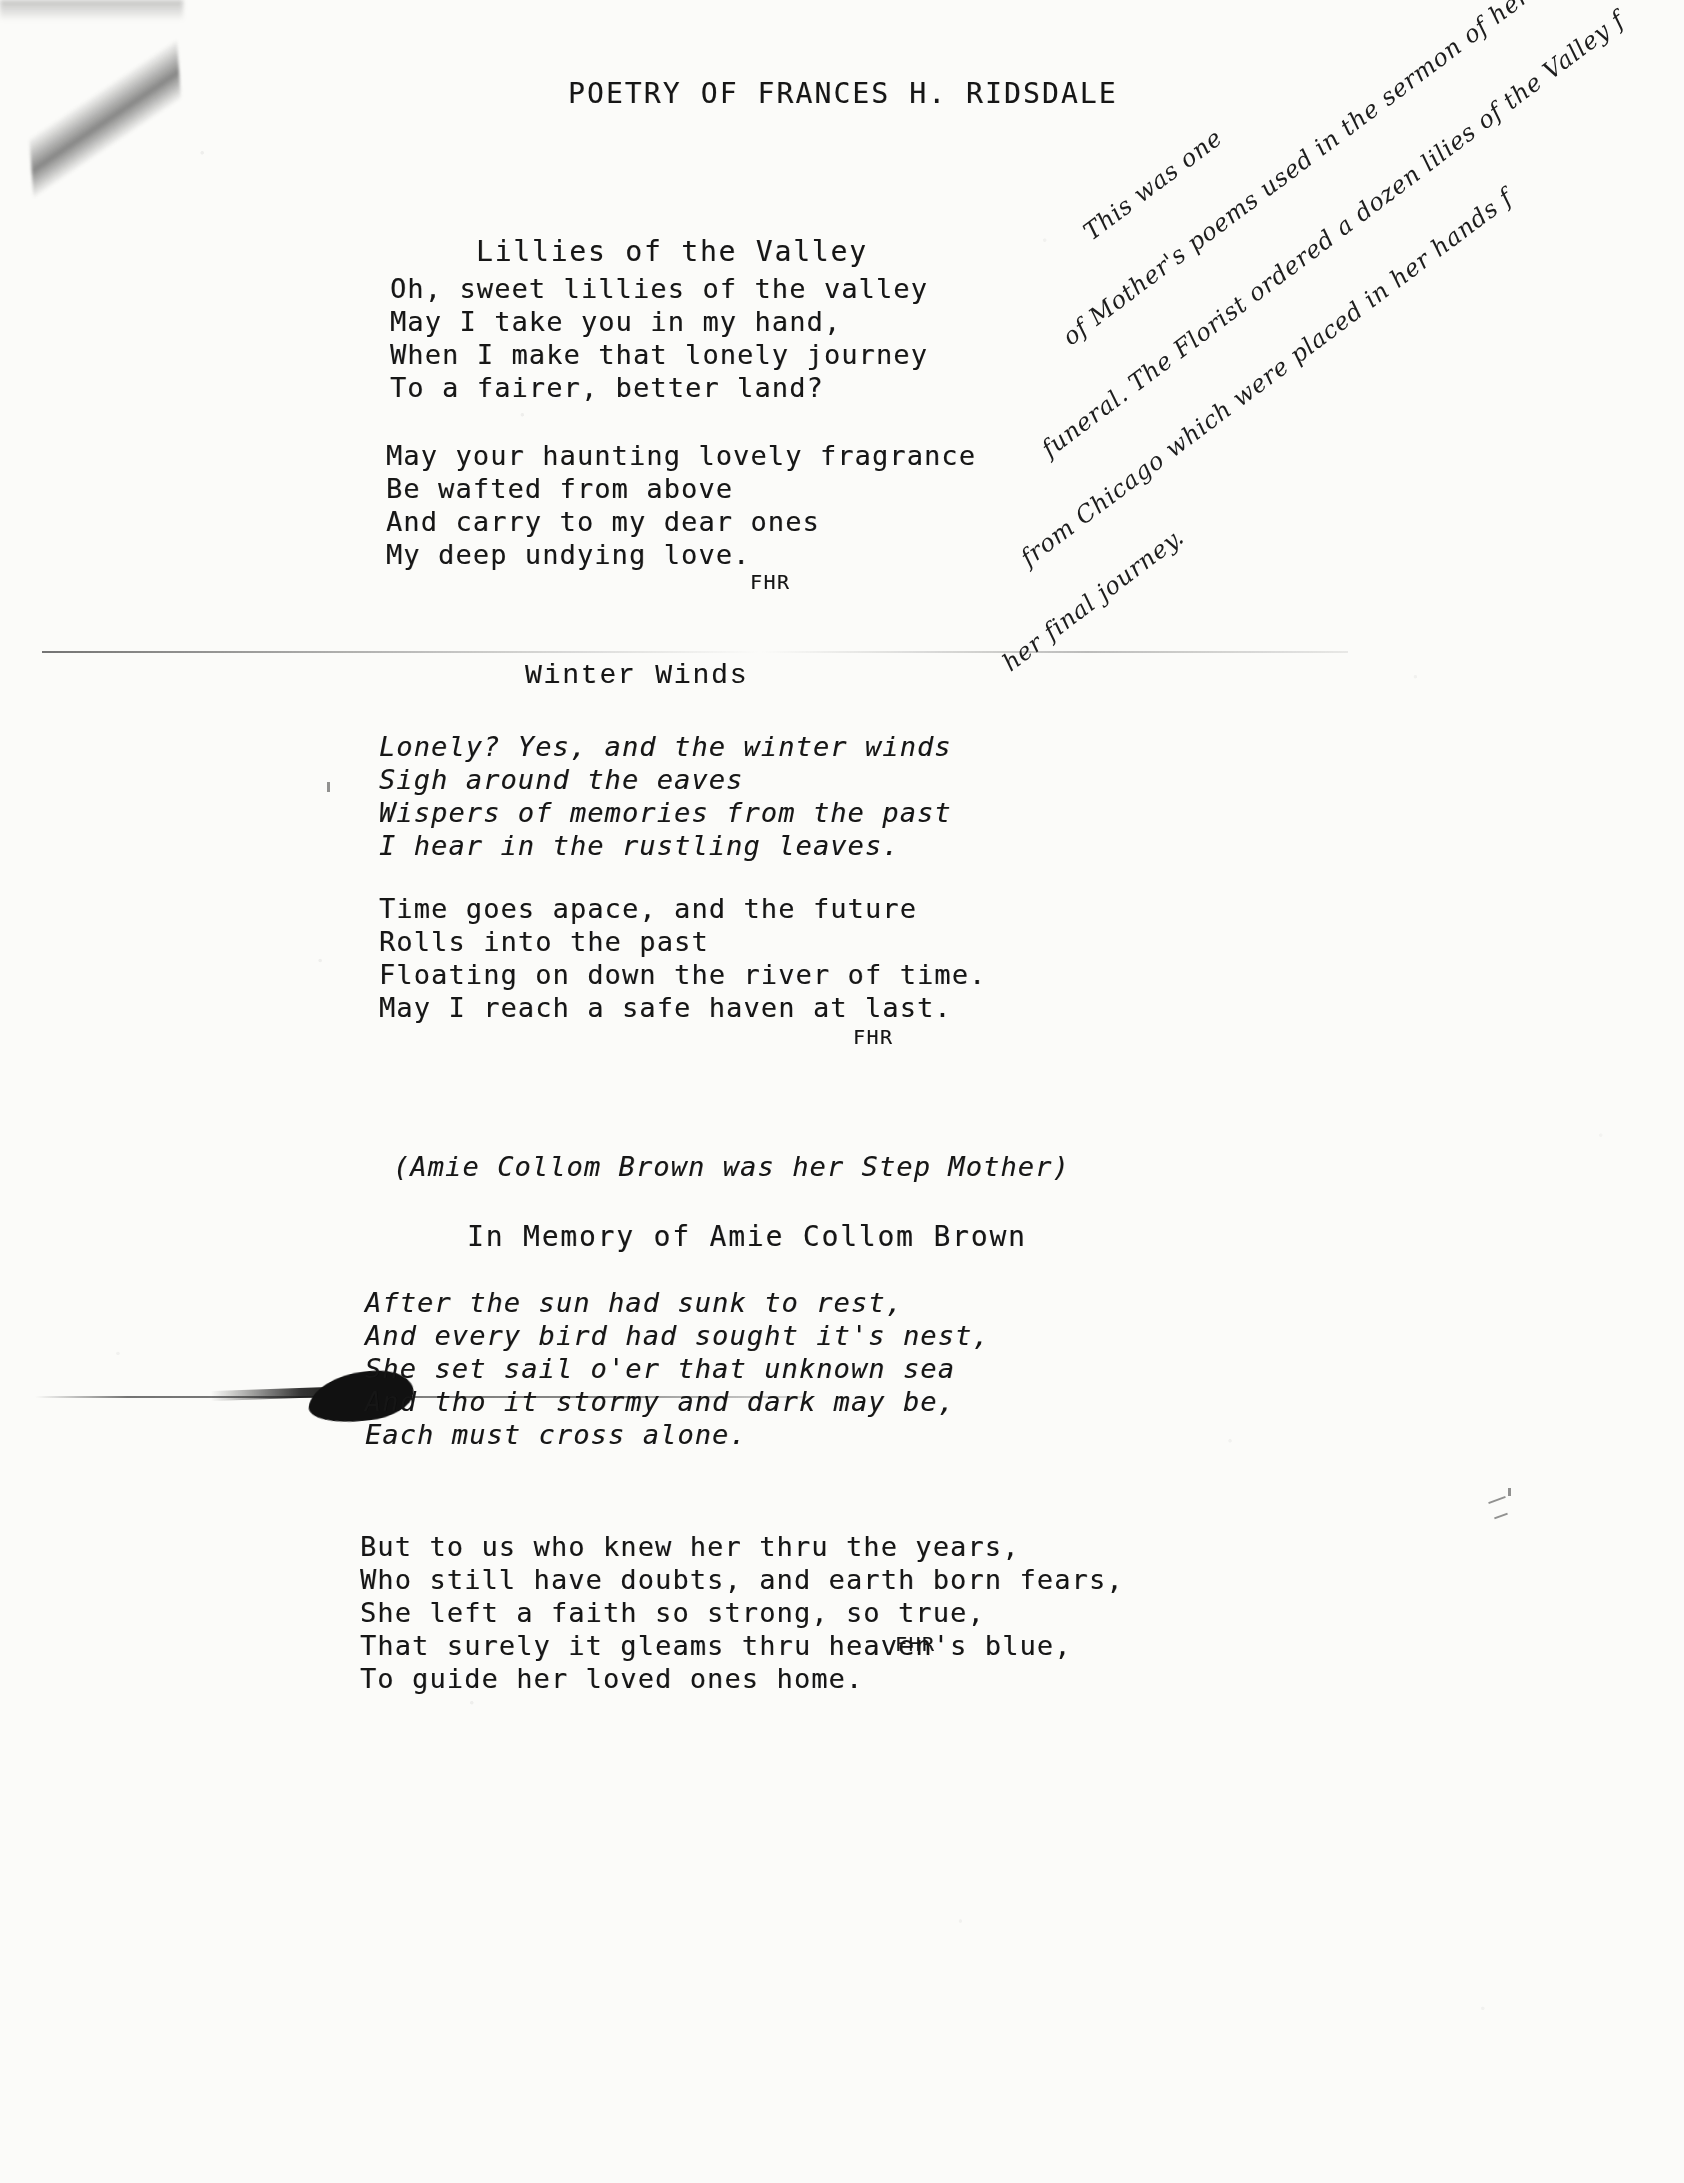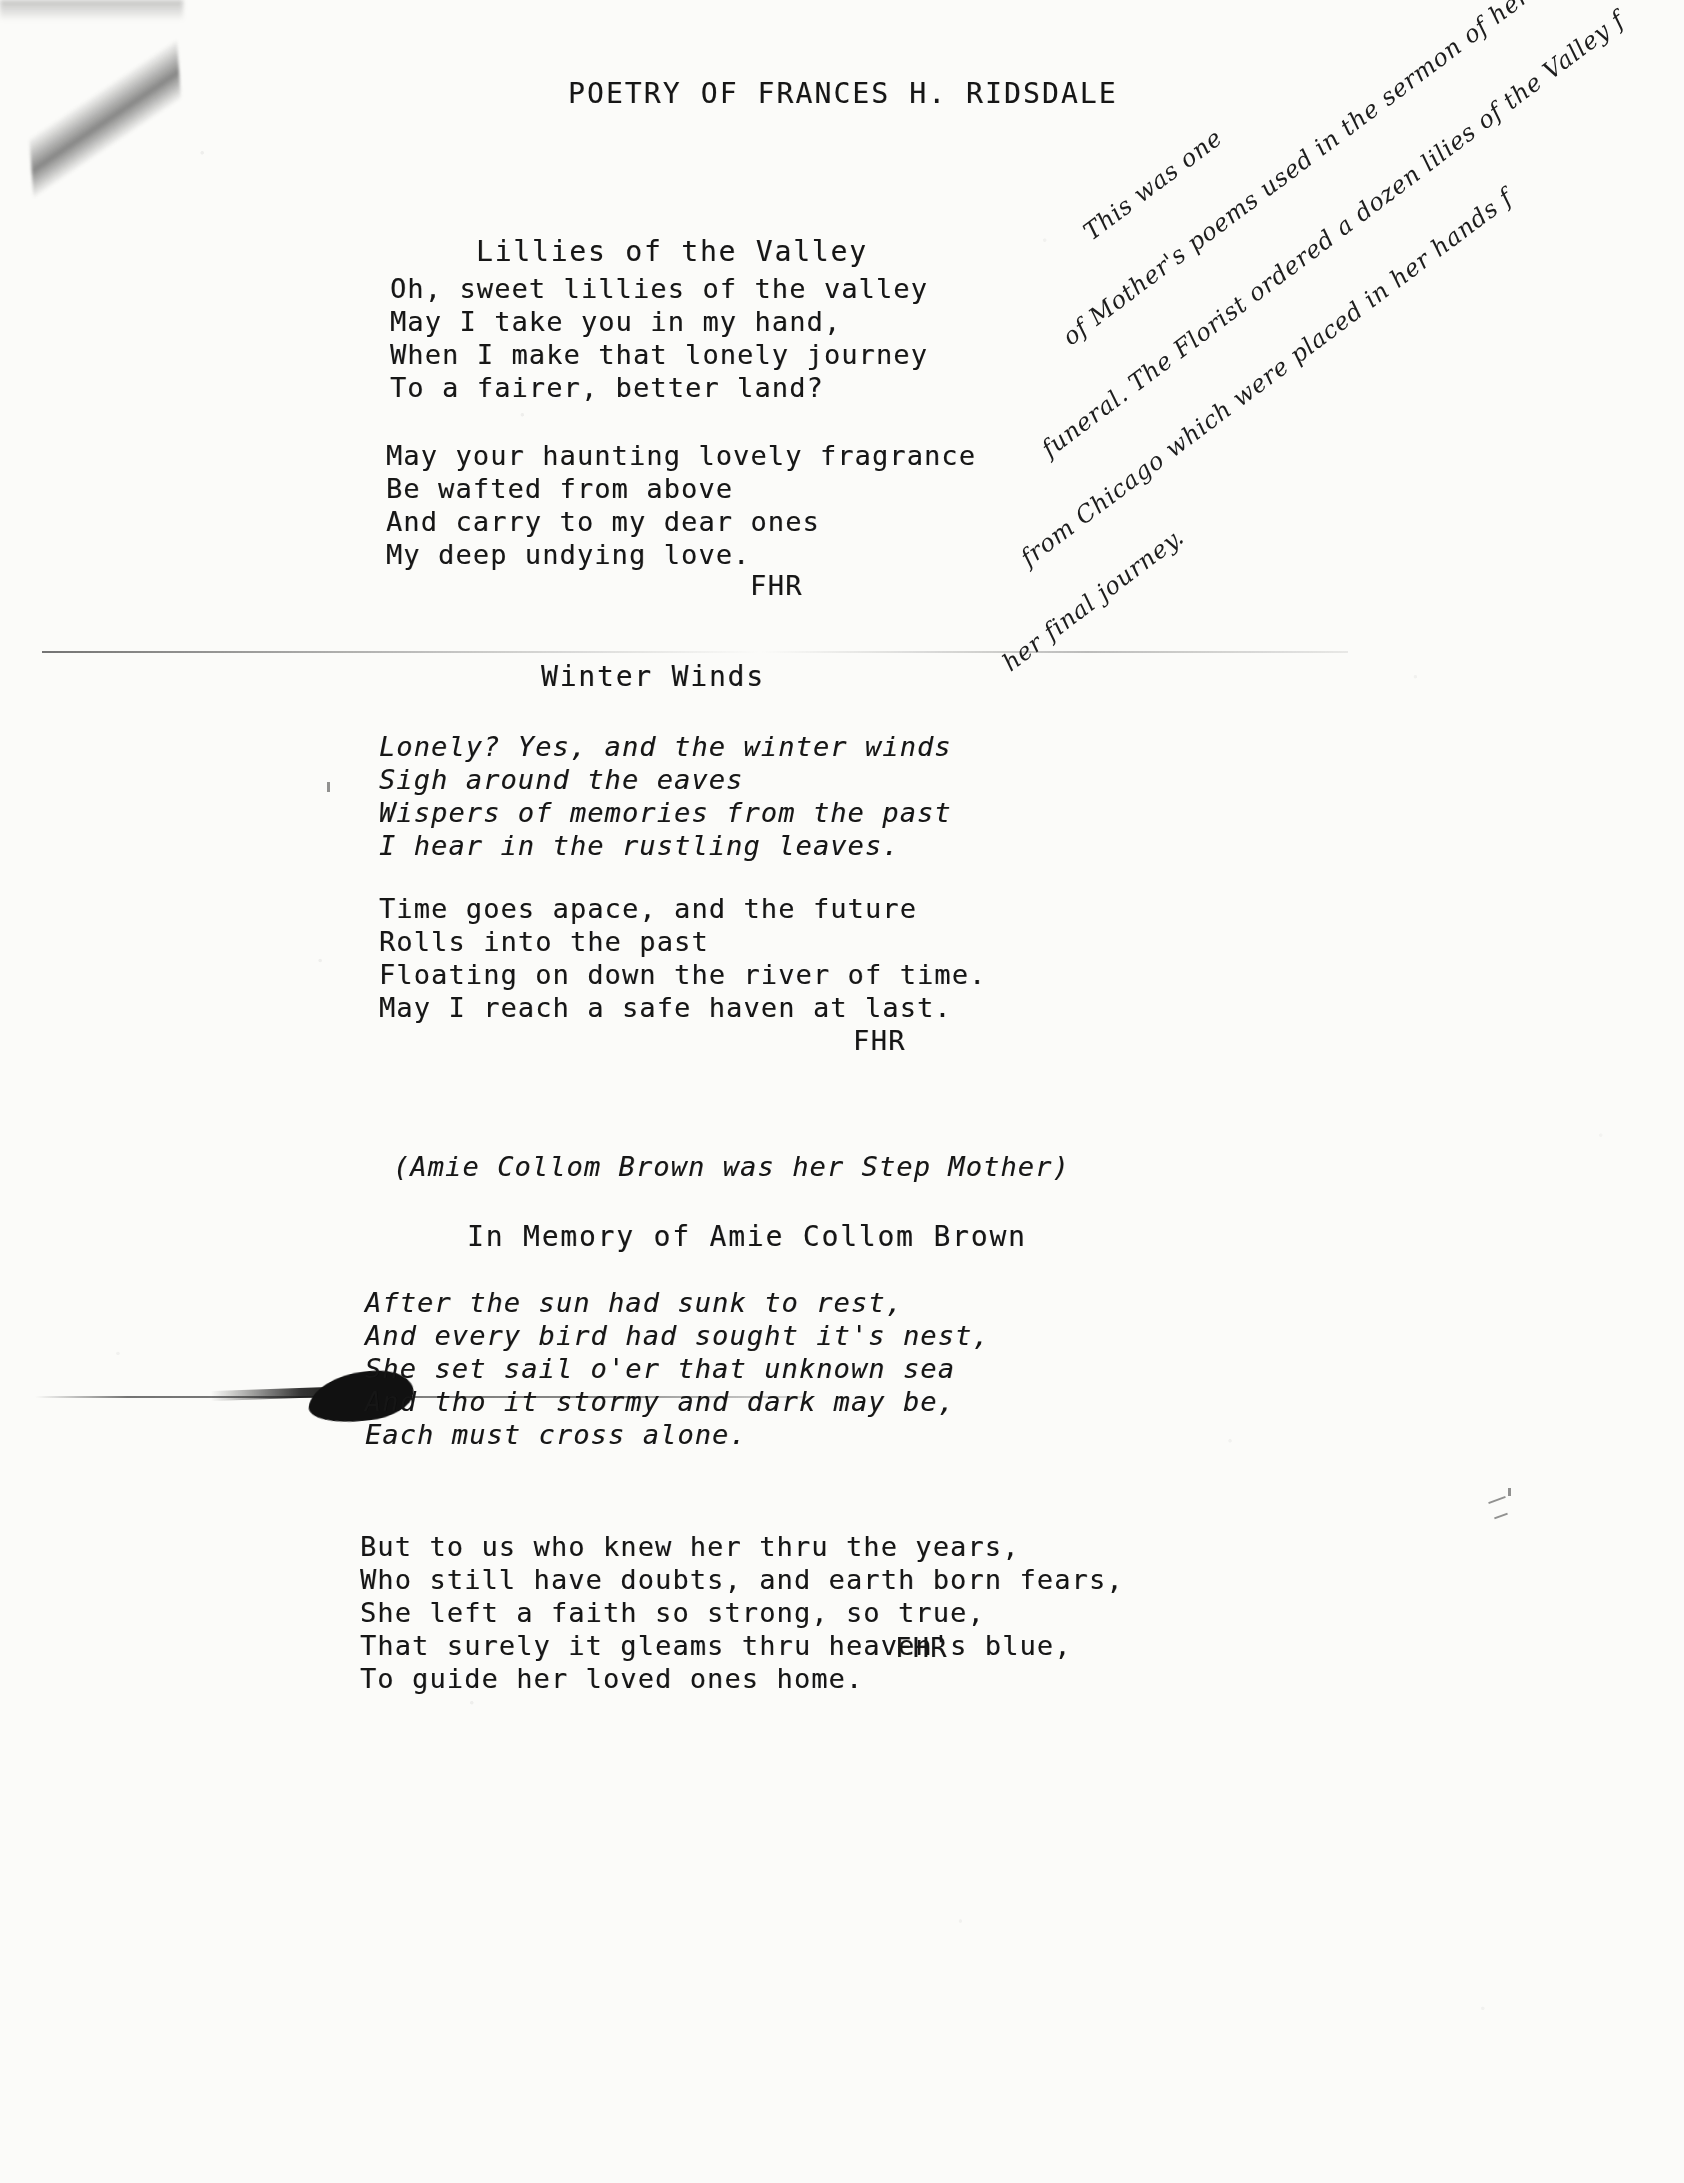--- a/index.html
+++ b/index.html
@@ -126,32 +126,32 @@
   .poem-title {
     font-size: 28px;
     letter-spacing: 1.8px;
   }
   .poem-body {
     font-size: 27px;
     line-height: 33px;
     letter-spacing: 1.1px;
   }
   .signature {
-    font-size: 27px;
+    font-size: 20px;
     letter-spacing: 1.4px;
   }
 
   
   #poem1-title { left: 476px; top: 207px; margin-top: 28px; }
   #poem1-stanza1 { left: 390px; top: 272px; }
   #poem1-stanza2 { left: 386px; top: 439px; }
   #poem1-sig { left: 750px; top: 570px; }
 
   
-  #poem2-title { left: 541px; top: 660px; }
+  #poem2-title { left: 525px; top: 660px; font-family: Liberation Mono, monospace; }
   #poem2-stanza1 { left: 379px; top: 730px; font-style: italic; }
   #poem2-stanza2 { left: 379px; top: 892px; }
   #poem2-sig { left: 853px; top: 1025px; }
 
   
   #poem3-note { left: 393px; top: 1151px; font-size: 27px; letter-spacing: 1.1px; font-style: italic; }
   #poem3-title { left: 467px; top: 1220px; }
   #poem3-stanza1 { left: 365px; top: 1286px; font-style: italic; }
   #poem3-stanza2 { left: 360px; top: 1530px; }
   #poem3-sig { left: 895px; top: 1632px; }

